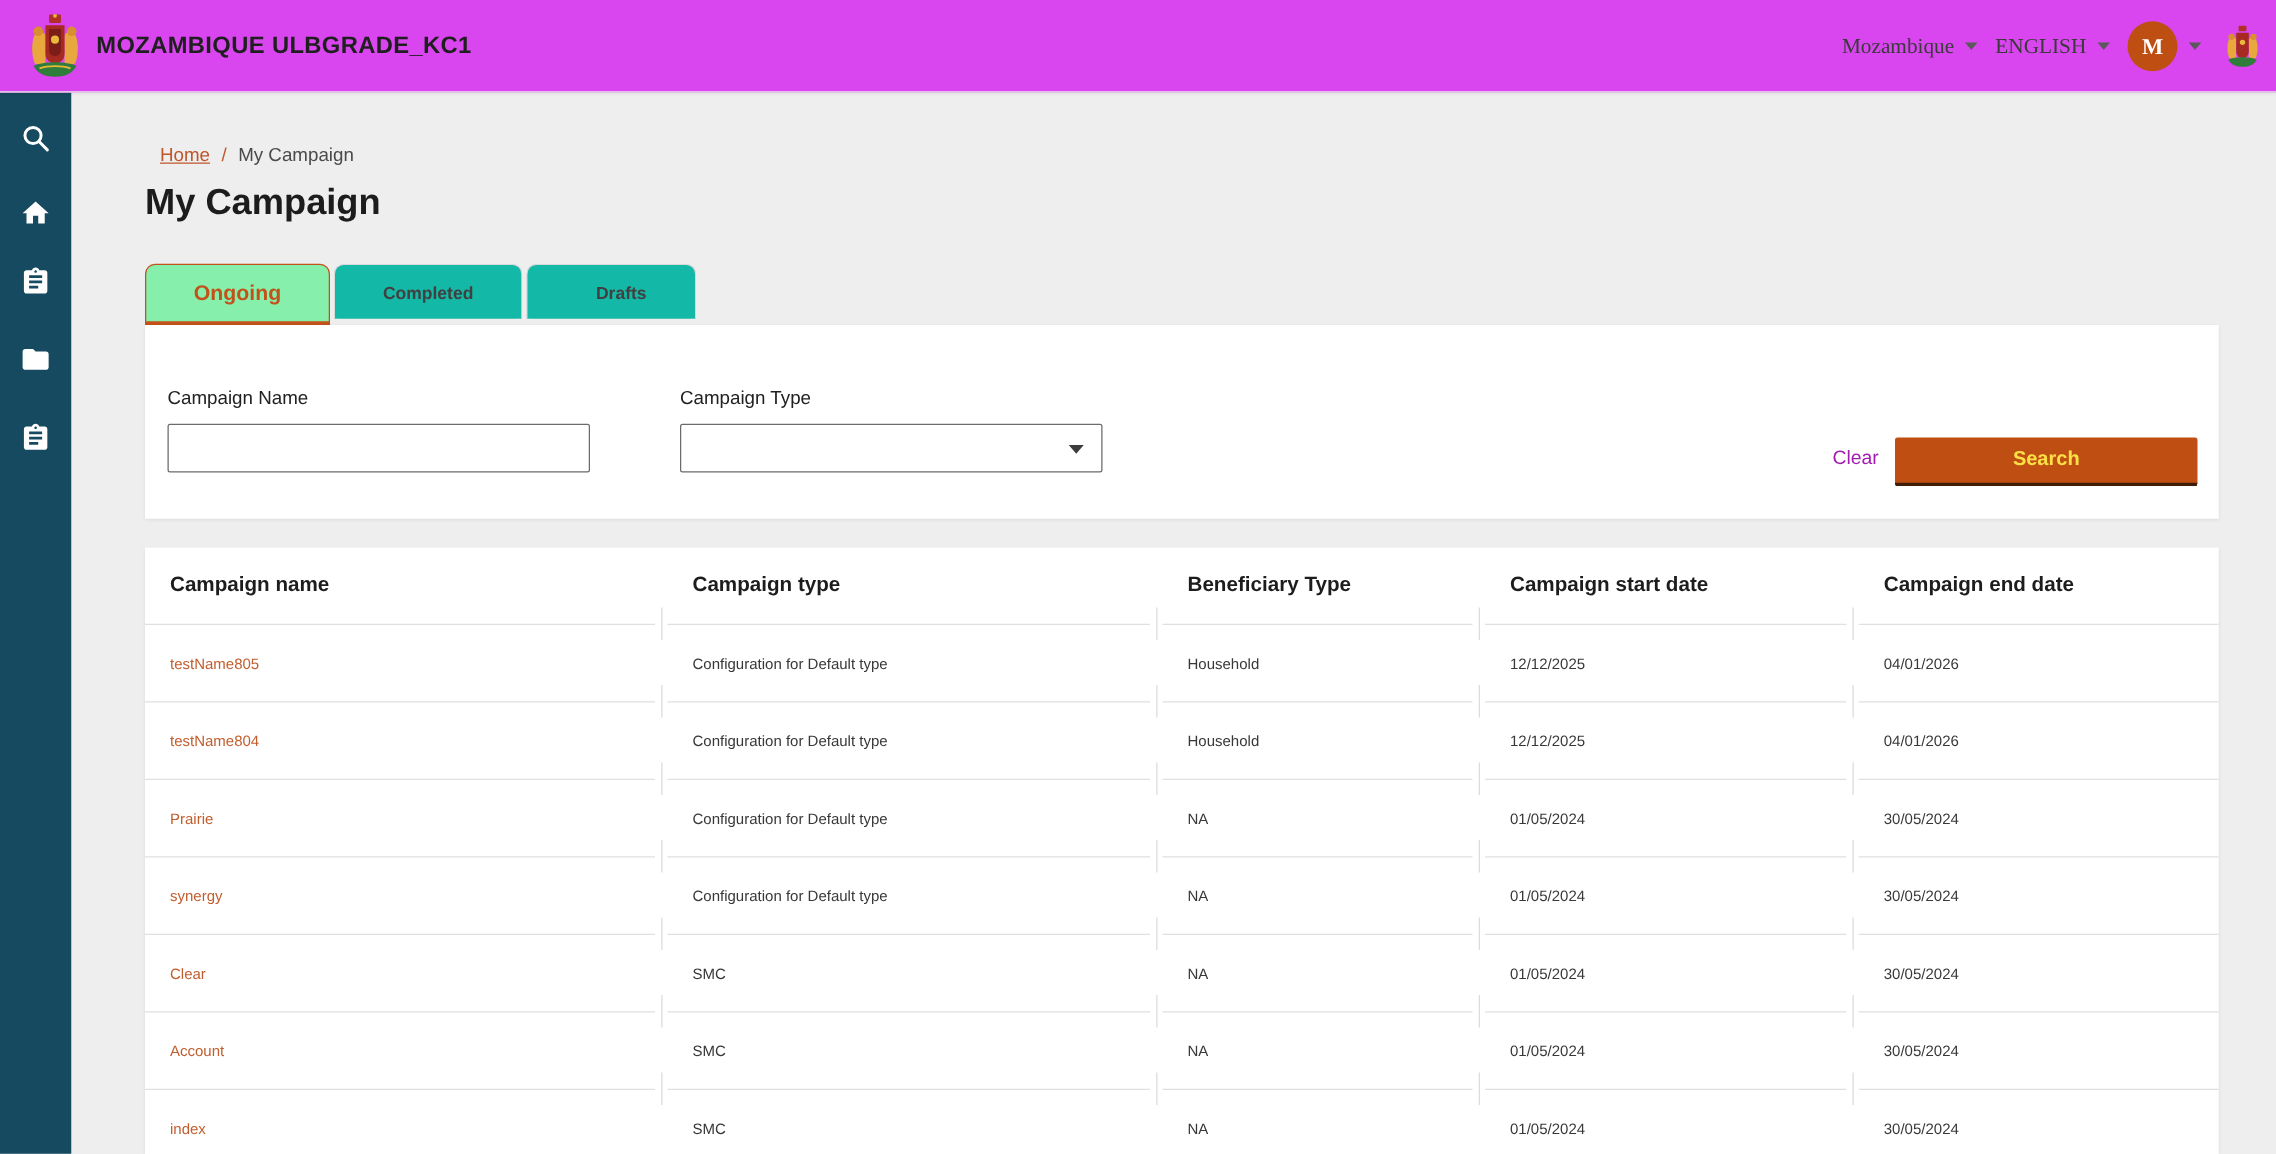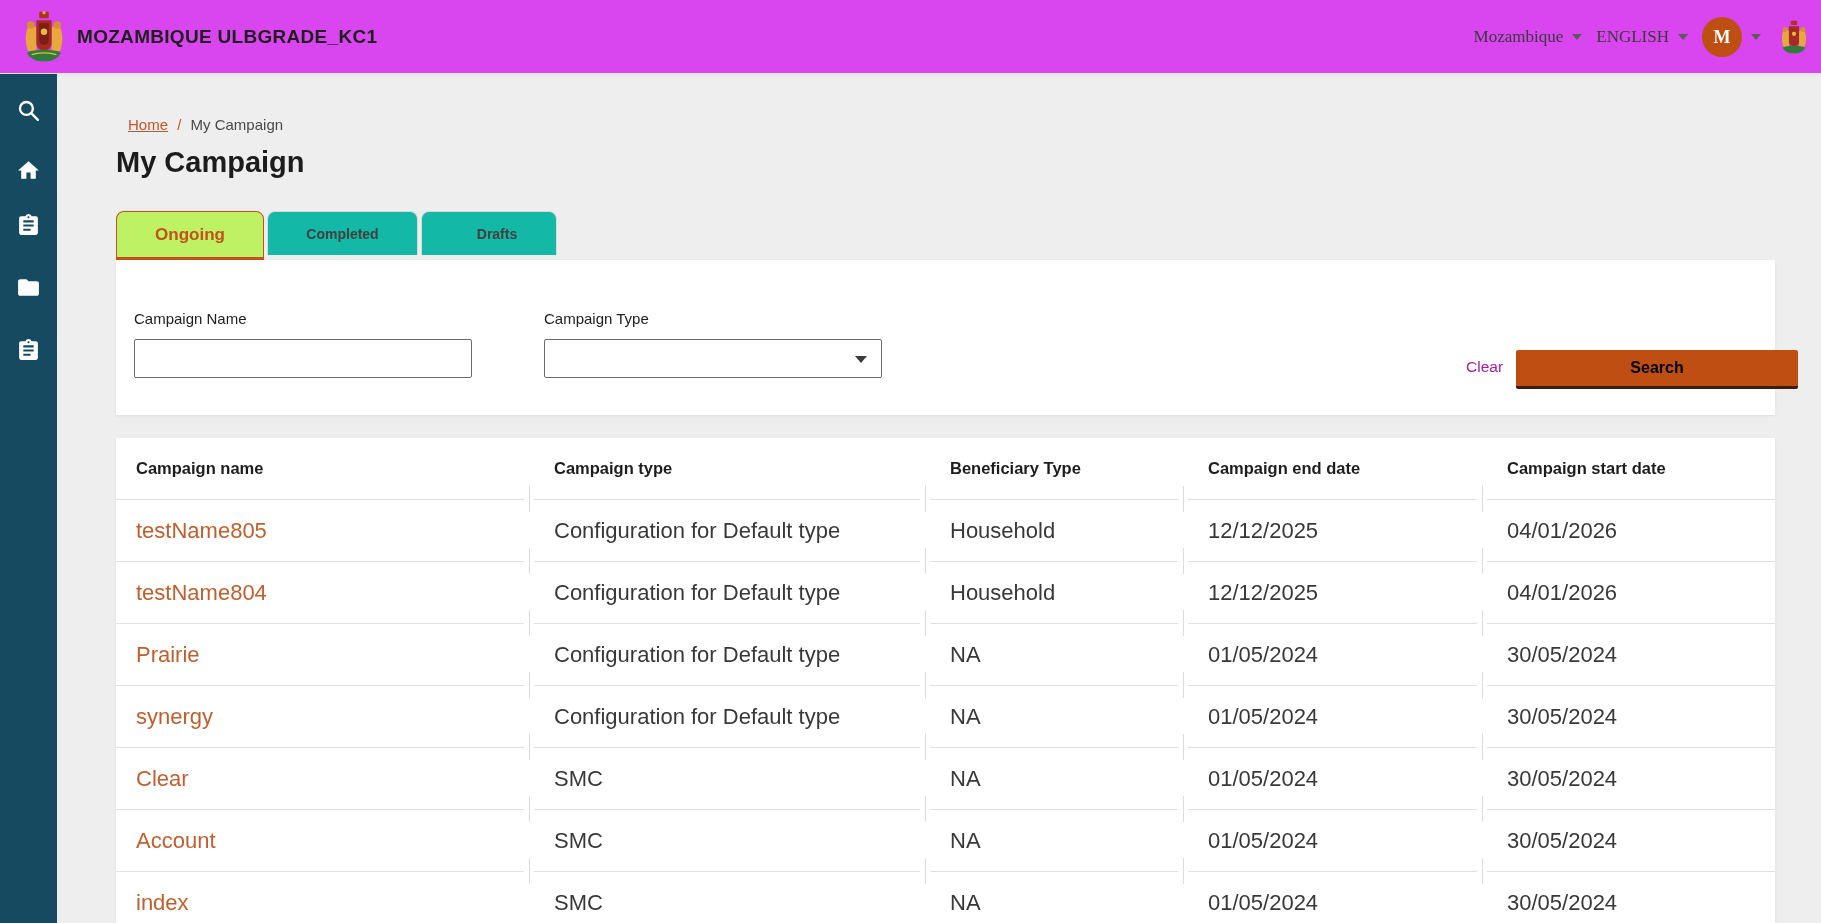--- a/index.html
+++ b/index.html
@@ -35,51 +35,51 @@
   .bc-home { color:#c0562a; cursor:pointer;text-decoration:underline; }
   .bc-sep { color:#c0562a; margin:0 5px; }
   .bc-current { color:#4a4a4a; }
 
   .page-title { position:absolute; left:59px; top:72px; font-size:29px; font-weight:700; color:#1c1c1c; }
 
   
   .tabs { position:absolute; left:59px; top:137px; display:flex; gap:3px; align-items:flex-start; }
   .tab { border-radius:8px 8px 0 0; display:flex; align-items:center; justify-content:center;
     cursor:pointer; }
-  .tab.active { width:148px; height:50px; background:#bef264; border:1px solid #c2511a;
+  .tab.active { width:148px; height:50px; background:#86efac; border:1px solid #c2511a;
     border-bottom:4px solid #c2511a; color:#c2511a; font-weight:700; font-size:17px; }
   .tab.inactive { height:44px; background:#14b8a6; border:1px solid #d9d9d9; border-bottom:none;
     color:#404040; font-weight:600; font-size:14px; }
 
   
   .filter-card { position:absolute; left:59px; top:186px; width:1659px; height:155px;
     background:#ffffff; box-shadow:0 1px 3px rgba(0,0,0,.07); }
   .f-label { position:absolute; font-size:15px; color:#212121; }
   .f-label.name { left:18px; top:50px; }
   .f-label.type { left:428px; top:50px; }
   .f-input { position:absolute; left:18px; top:79px; width:338px; height:39px;
     border:1px solid #6b6b6b; border-radius:2px; background:#fff; font-size:16px; padding:0 10px;
     font-family:"Liberation Sans", sans-serif; }
   .f-select { position:absolute; left:428px; top:79px; width:338px; height:39px;
     border:1px solid #6b6b6b; border-radius:2px; background:#fff; cursor:pointer; }
   .f-select .sel-caret { position:absolute; right:14px; top:16px; width:0; height:0;
     border-left:6px solid transparent; border-right:6px solid transparent; border-top:7px solid #3c3c3c; }
   .clear-link { position:absolute; left:1350px; top:98px; width:46px; font-size:15.5px;
     color:#a21caf; cursor:pointer; }
-  .search-btn { position:absolute; left:1400px; top:90px; width:282px; height:39px;
+  .search-btn { position:absolute; left:1400px; top:90px; width:242px; height:39px;
     background:#bf4e12; border:none; border-bottom:3px solid #3f1d07; border-radius:2px;
-    color:#000000; font-size:16px; font-weight:700; cursor:pointer;
+    color:#fde047; font-size:16px; font-weight:700; cursor:pointer;
     font-family:"Liberation Sans", sans-serif; }
 
   
   .table-card { position:absolute; left:59px; top:364px; width:1659px; height:486px;
     background:#ffffff; box-shadow:0 1px 3px rgba(0,0,0,.07); overflow:hidden; }
   .t-row { display:grid; grid-template-columns:418px 396px 258px 299px 288px; height:62px; }
   .t-cell { position:relative; display:flex; align-items:center; padding-left:20px;
-    margin-right:10px; border-bottom:1px solid #e0e0e0; font-size:22px; color:#383838; }
+    margin-right:10px; border-bottom:1px solid #e0e0e0; font-size:12px; color:#383838; }
   .t-cell:last-child { margin-right:0; }
   .t-cell + .t-cell::before { content:""; position:absolute; left:-5px; bottom:-13px;
     width:1px; height:26px; background:#dcdcdc; }
   .t-row:last-child .t-cell { border-bottom:none; }
   .t-row:last-child .t-cell::before { display:none; }
   .th { font-weight:700; color:#1d1d1d; font-size:16.5px; }
   .t-cell.link { color:#c25e2e; cursor:pointer; }
 </style>
 </head>
 <body>
@@ -181,22 +181,22 @@
     </div>
     <div class="clear-link">Clear</div>
     <button class="search-btn">Search</button>
   </div>
 
   <div class="table-card">
     <div class="t-row">
         <div class="t-cell th">Campaign name</div>
         <div class="t-cell th">Campaign type</div>
         <div class="t-cell th">Beneficiary Type</div>
+        <div class="t-cell th">Campaign start date</div>
         <div class="t-cell th">Campaign end date</div>
-        <div class="t-cell th">Campaign start date</div>
       </div>
     <div>
         <div class="t-row">
           <div class="t-cell link">testName805</div>
           <div class="t-cell">Configuration for Default type</div>
           <div class="t-cell">Household</div>
           <div class="t-cell">12/12/2025</div>
           <div class="t-cell">04/01/2026</div>
         </div>
         <div class="t-row">

